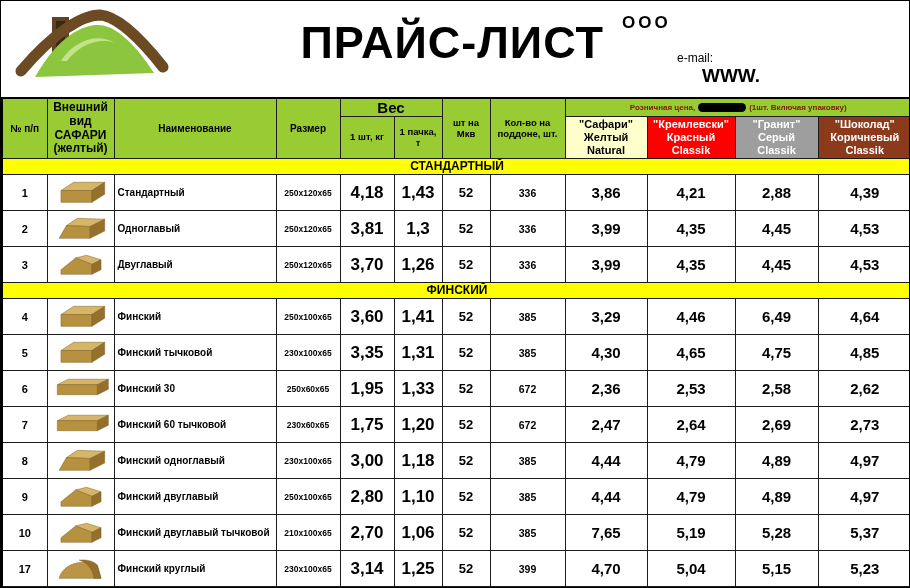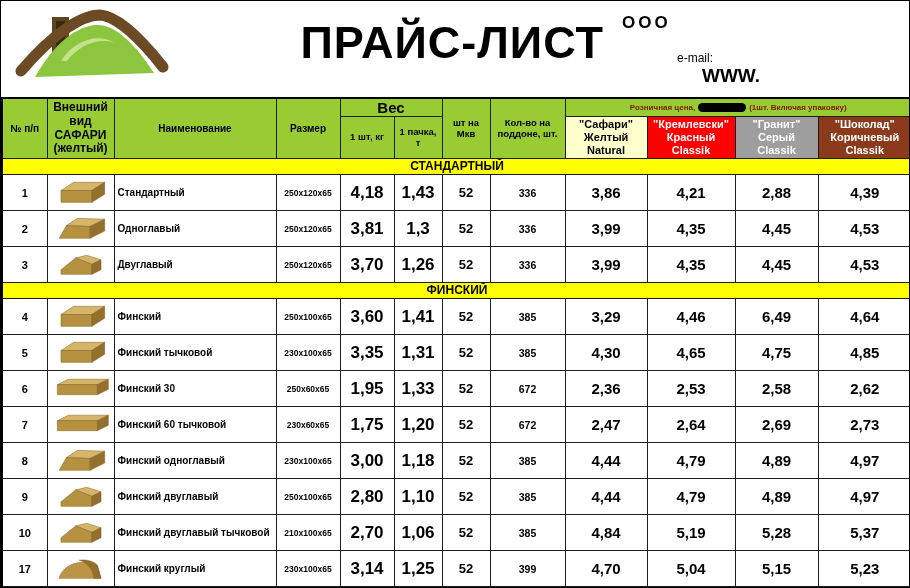--- a/index.html
+++ b/index.html
@@ -312,21 +312,21 @@
                 <polygon points="10,30 10,25 26,12 44,19 44,30" fill="#b6913f"></polygon>
                 <polygon points="44,19 54,14 54,25 44,30" fill="#94702c"></polygon>
               </g>
             </svg></td>
           <td class="name">Финский двуглавый тычковой</td>
           <td class="size">210x100x65</td>
           <td class="wval">2,70</td>
           <td class="wval">1,06</td>
           <td class="sqm">52</td>
           <td class="pallet">385</td>
-          <td class="price">4,84</td>
+          <td class="price">7,65</td>
           <td class="price">5,19</td>
           <td class="price">5,28</td>
           <td class="price">5,37</td>
         </tr>
         <tr class="data-row">
           <td class="num">17</td>
           <td class="brick-cell"><svg width="60" height="31" viewBox="0 0 64 34">
               <g stroke="#7a5c1f" stroke-width="0.5">
                 <path d="M8,30 C12,13 36,8 50,16 L54,30 Z" fill="#bb9545"></path>
                 <path d="M30,10 C40,9 48,12 50,16 L54,30 L46,30 C46,22 40,13 30,10 Z" fill="#94702c"></path>

